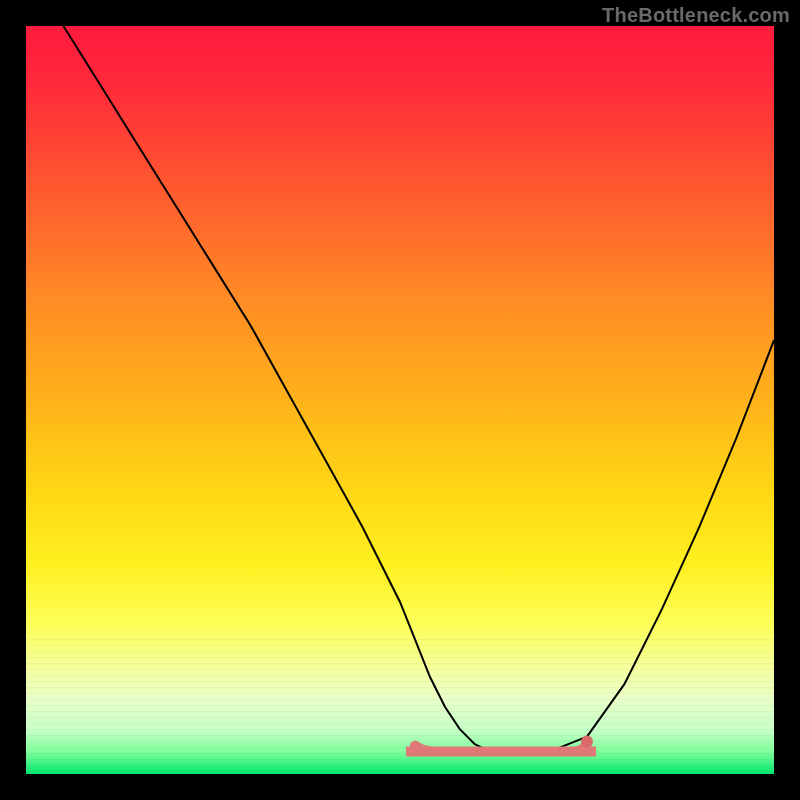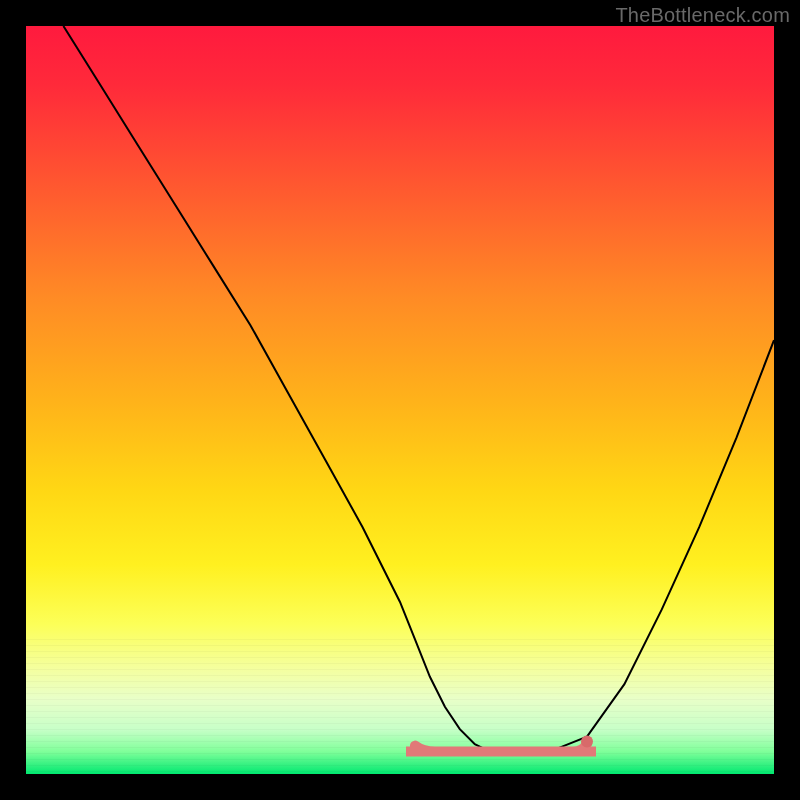--- a/index.html
+++ b/index.html
@@ -9,21 +9,21 @@
     width: 800px;
     height: 800px;
     background: #000;
   }
   .watermark {
     position: absolute;
     top: 4px;
     right: 10px;
     font-family: Arial, Helvetica, sans-serif;
     font-size: 20px;
-    font-weight: 400;
+    font-weight: 700;
     color: #696969;
     letter-spacing: 0.2px;
     z-index: 5;
     text-align: right;
   }
   .plot {
     position: absolute;
     left: 26px;
     top: 26px;
     width: 748px;   

